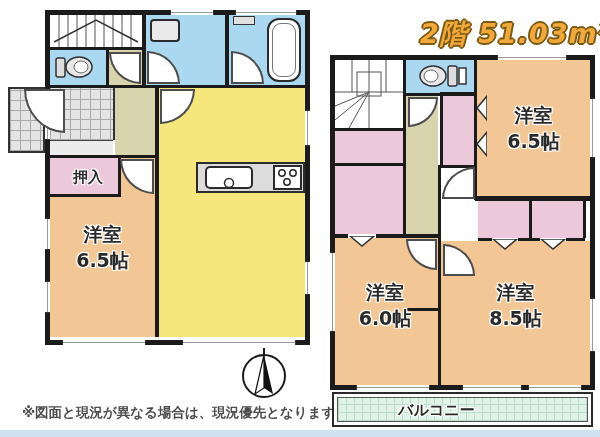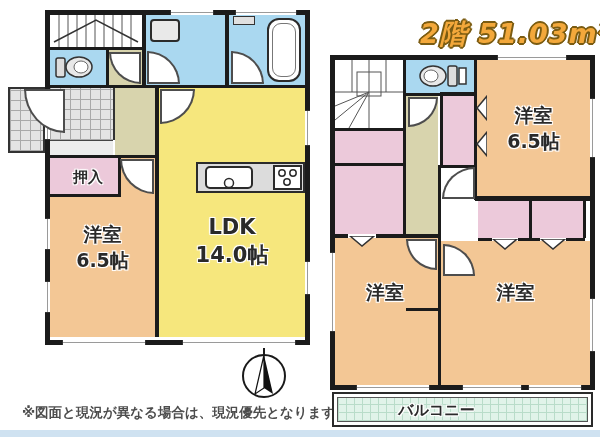--- a/index.html
+++ b/index.html
@@ -126,24 +126,20 @@
   <div class="arc arc-tl" style="left:160px;top:89px;width:35px;height:35px;"></div>
   <div class="arc arc-tr" style="left:120px;top:159px;width:34px;height:35px;"></div>
 
   <div class="rlabel" style="left:50px;top:167px;width:76px;font-size:15px;">
     <span>押入</span>
   </div>
   <div class="rlabel" style="left:50px;top:222px;width:105px;font-size:19px;">
     <span>洋室</span><br>
     <span>6.5帖</span>
   </div>
-  <div class="rlabel" style="left:163px;top:213px;width:138px;font-size:21px;">
-    <span>LDK</span><br>
-    <span>14.0帖</span>
-  </div>
 
 
   <svg class="abs" style="left:237px;top:346px;" width="54" height="54">
     <line x1="27" y1="2" x2="27" y2="10" stroke="#1a1a1a" stroke-width="2"></line>
     <circle cx="27" cy="30" r="21" fill="#fff" stroke="#1a1a1a" stroke-width="2"></circle>
     <path d="M27,9 L18,48 L27,42 Z" fill="#fff" stroke="#111" stroke-width="1.2"></path>
     <path d="M27,9 L36,48 L27,42 Z" fill="#111"></path>
   </svg>
 
   <div class="disc" style="left:22px;top:404px;">※図面と現況が異なる場合は、現況優先となります。</div>
@@ -226,22 +222,24 @@
   <div class="abs" style="left:332px;top:392px;width:261px;height:35px;border:2px solid #2a2a2a;background:#fff;">
     <div class="abs mintgrid" style="left:3px;top:3px;right:3px;bottom:3px;border:1px solid #555;"></div>
   </div>
 
   <div class="rlabel" style="left:477px;top:103px;width:113px;font-size:19px;">
     <span>洋室</span><br>
     <span>6.5帖</span>
   </div>
   <div class="rlabel" style="left:335px;top:280px;width:100px;font-size:19px;">
     <span>洋室</span><br>
+    <span>6.0帖</span>
   </div>
   <div class="rlabel" style="left:441px;top:280px;width:149px;font-size:19px;">
     <span>洋室</span><br>
+    <span>8.5帖</span>
   </div>
   <div class="rlabel" style="left:332px;top:400px;width:209px;font-size:15px;">
     <span>バルコニー</span>
   </div>
 
   <div class="bstrip" style="left:0;top:430px;width:600px;height:7px;"></div>
 </div>
 
 </body></html>

